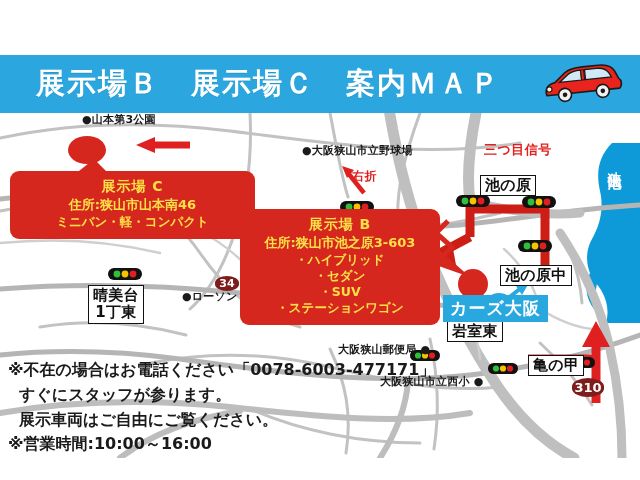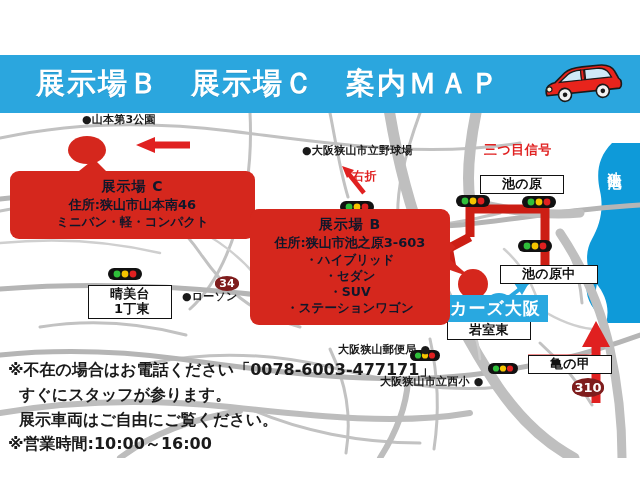--- a/index.html
+++ b/index.html
@@ -29,22 +29,22 @@
   
   .mlabel{
     position:absolute;white-space:nowrap;color:#1a1a1a;
     font-size:11px;font-weight:bold;letter-spacing:.2px;line-height:1.1;
   }
 
   
   .boxlabel{
     position:absolute;white-space:nowrap;background:#ffffff;
     border:1.6px solid #111;color:#111;
-    font-size:13px;font-weight:bold;line-height:1.15;
-    padding:1px 21px;text-align:right;letter-spacing:.3px;
+    font-size:15px;font-weight:bold;line-height:1.15;
+    padding:1px 4px;text-align:center;letter-spacing:.3px;
   }
 
   
   .redtext{
     position:absolute;white-space:nowrap;color:#e02020;
     font-size:13px;font-weight:bold;letter-spacing:.5px;
   }
   .redtext.small{font-size:12px;}
 
   
@@ -63,21 +63,21 @@
   
   .shield{
     position:absolute;background:#7f1d1d;color:#fff;border-radius:50%/45%;
     font-size:11px;font-weight:bold;text-align:center;letter-spacing:0;
     line-height:15px;height:15px;width:24px;
   }
   .shield.big{width:32px;height:19px;line-height:19px;font-size:13px;}
 
   
   .callout{
-    position:absolute;background:#d5271d;color:#0f172a;border-radius:9px;
+    position:absolute;background:#d5271d;color:#fde047;border-radius:9px;
     text-align:center;font-weight:bold;padding:7px 10px 9px;
     box-sizing:border-box;line-height:1.28;
   }
   .callout .ttl{font-size:14px;letter-spacing:1px;display:block;margin-bottom:1px;}
   .callout .addr{font-size:13px;letter-spacing:0;display:block;}
   .callout .li{font-size:12.5px;display:block;letter-spacing:0;}
 
   
   .marker{position:absolute;background:#d5271d;border-radius:50%;}
   .marker.blue{background:#29a8e0;}
@@ -290,21 +290,21 @@
 
     <div class="shield" style="left:215px;top:163px;">34</div>
     <div class="shield big" style="left:572px;top:265px;">310</div>
 
     <div class="callout" style="left:10px;top:58px;width:245px;">
       <span class="ttl">展示場 C</span>
       <span class="addr">住所:狭山市山本南46</span>
       <span class="li">ミニバン・軽・コンパクト</span>
     </div>
 
-    <div class="callout" style="left:250px;top:96px;width:200px;">
+    <div class="callout" style="left:240px;top:96px;width:200px;">
       <span class="ttl">展示場 B</span>
       <span class="addr">住所:狭山市池之原3-603</span>
       <span class="li">・ハイブリッド</span>
       <span class="li">・セダン</span>
       <span class="li">・SUV</span>
       <span class="li">・ステーションワゴン</span>
     </div>
 
   </div>
 

